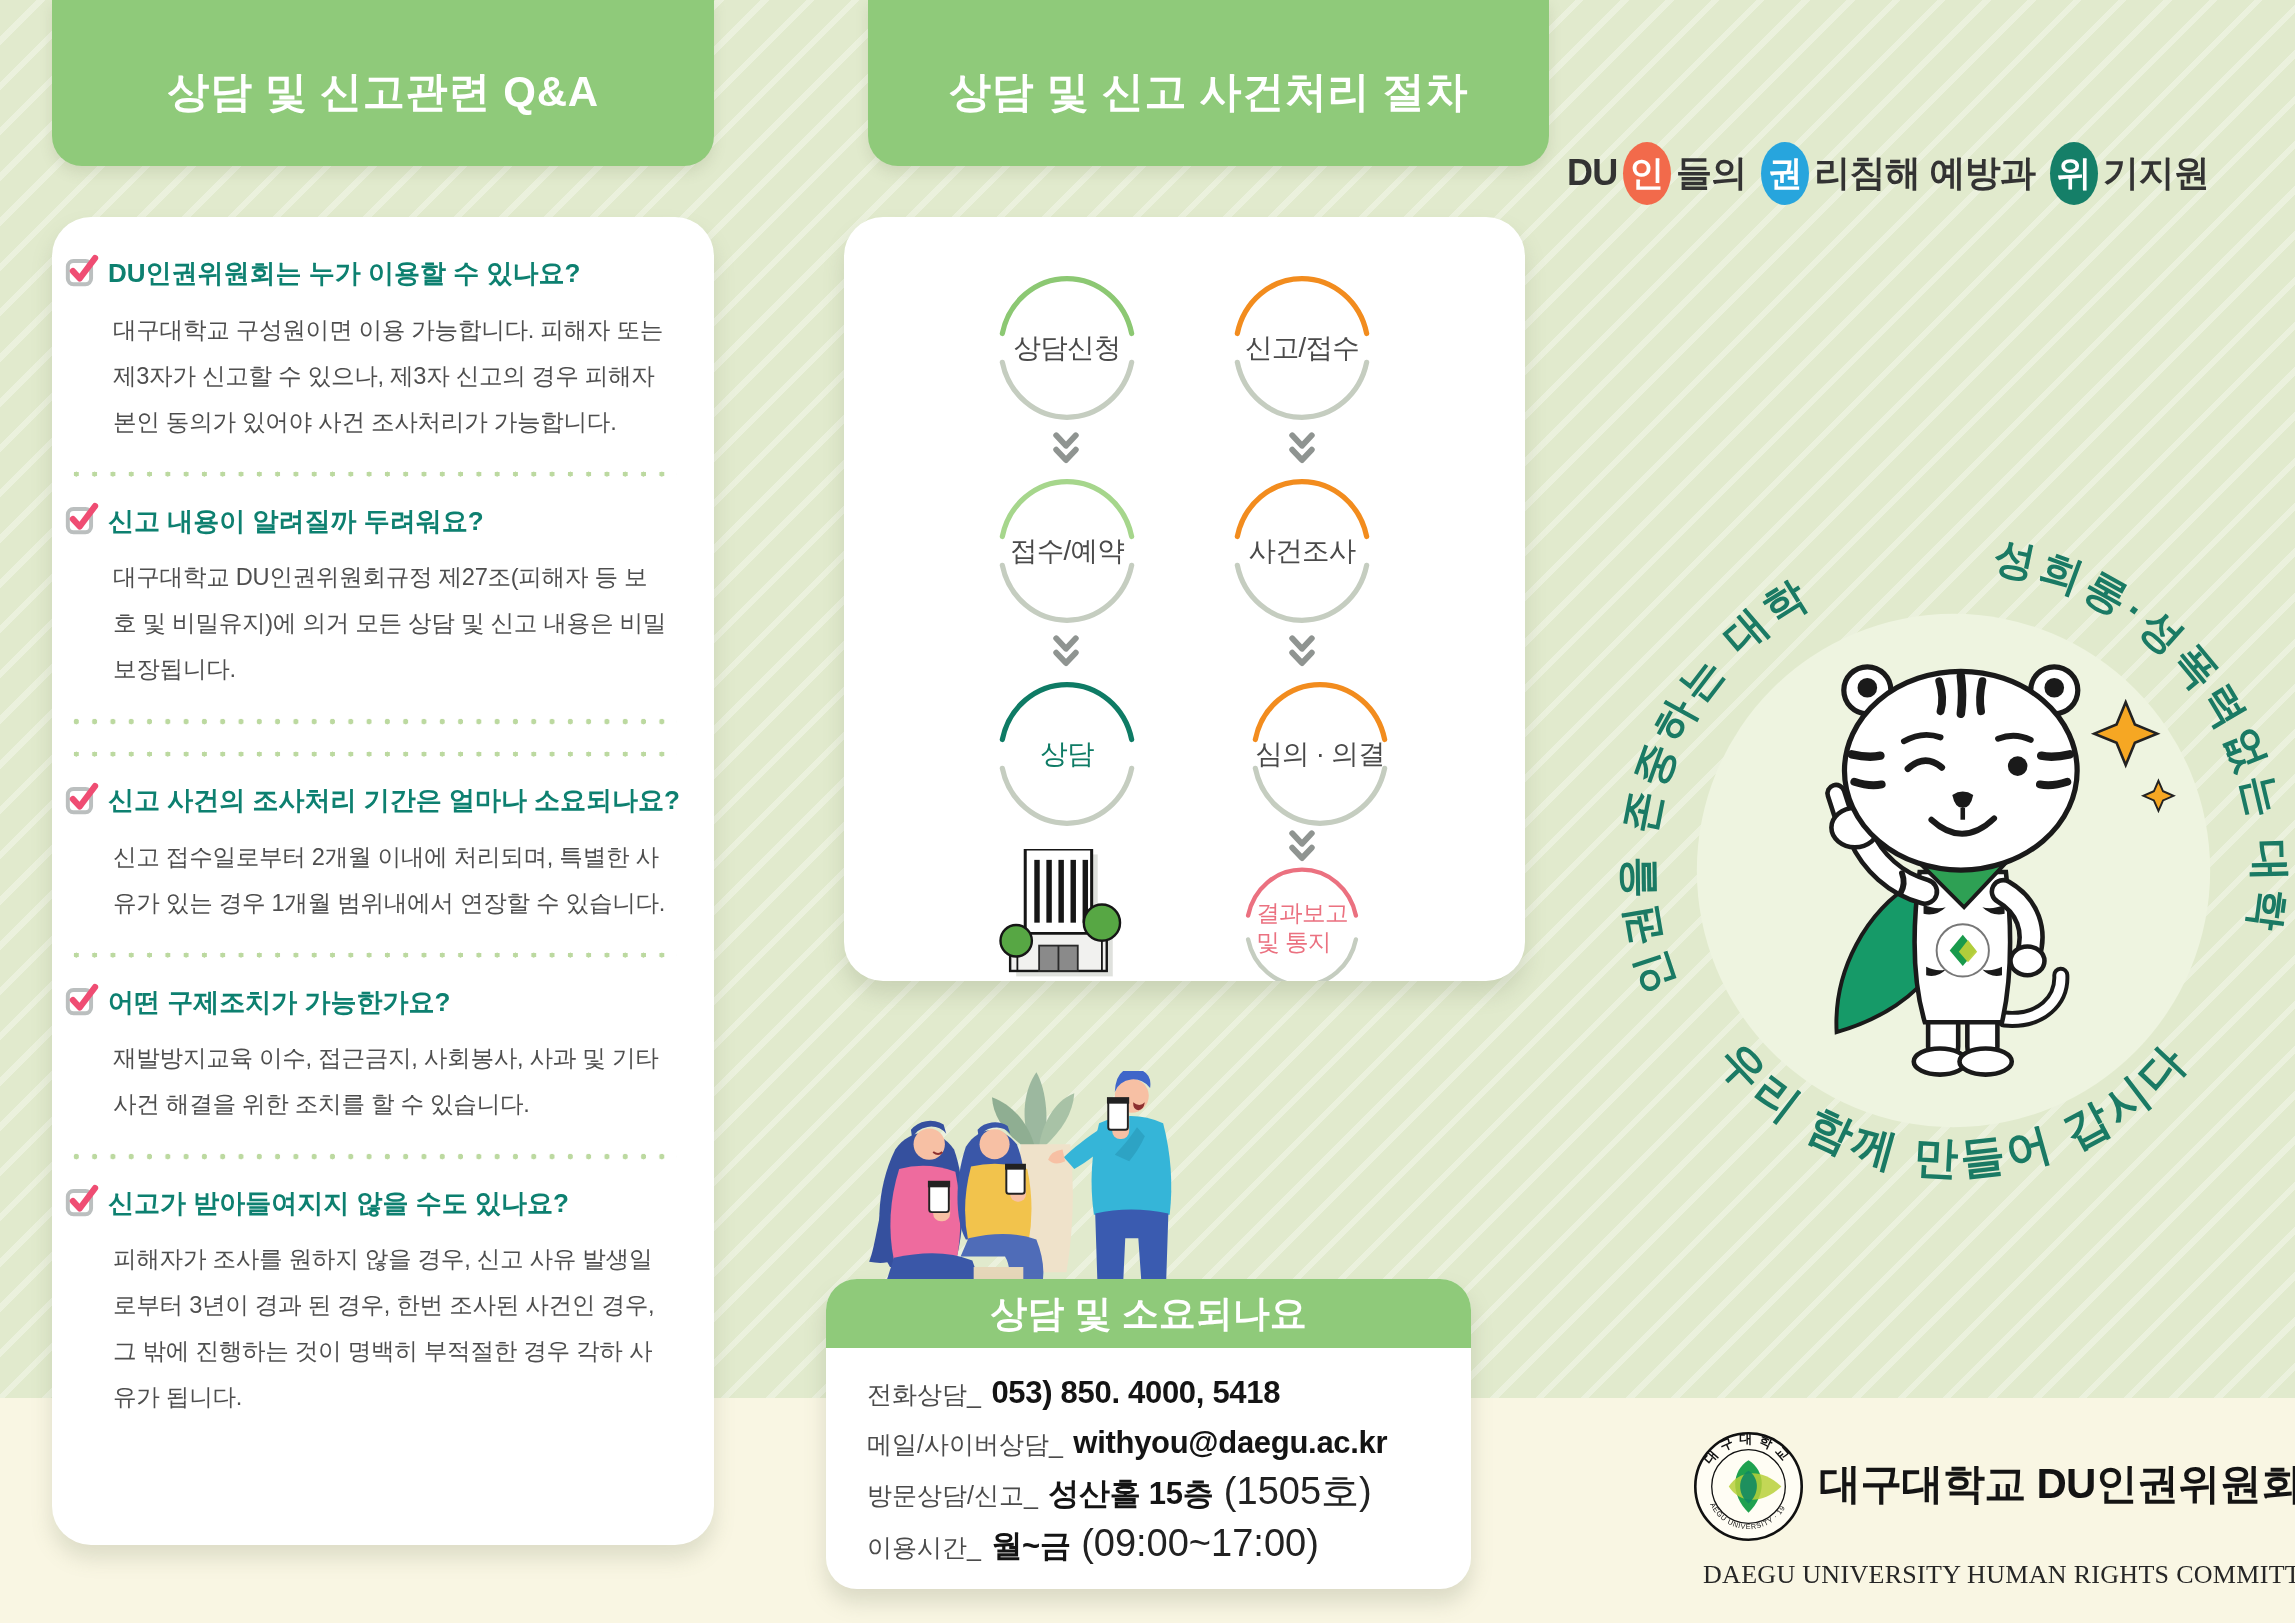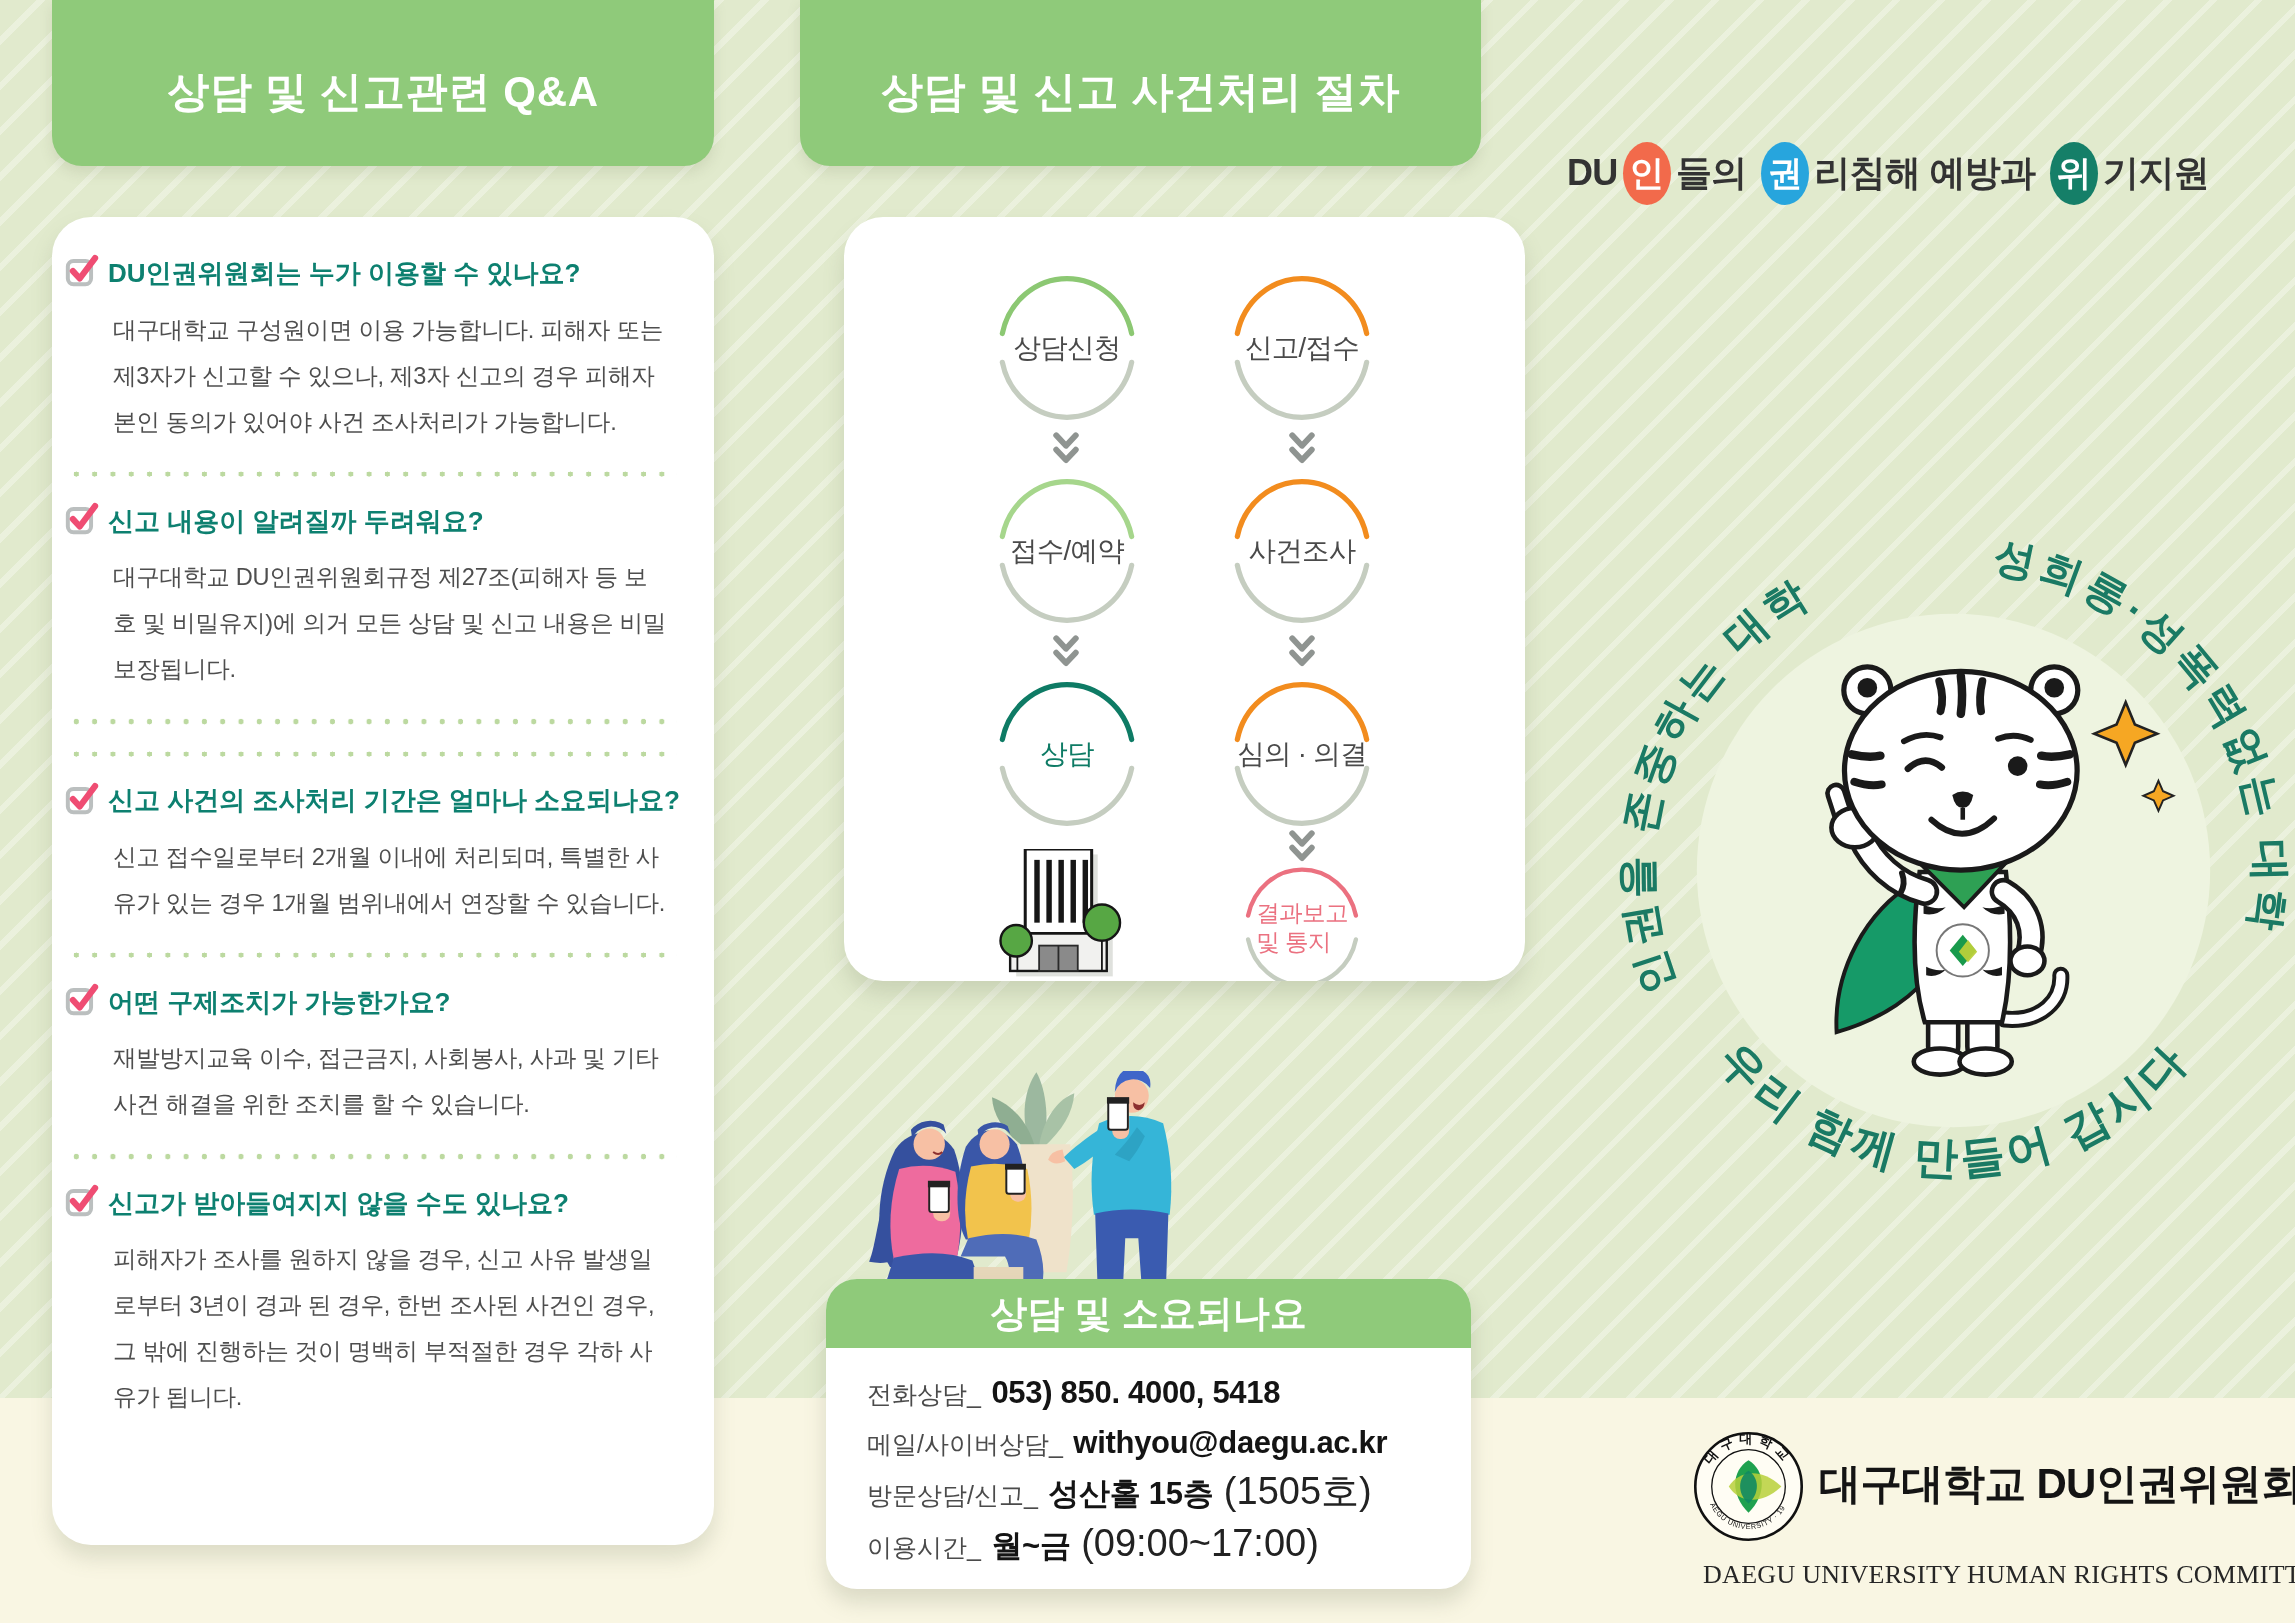--- a/index.html
+++ b/index.html
@@ -7,21 +7,21 @@
   .page{position:relative;width:2295px;height:1623px;overflow:hidden;
         background:#e1eacd;
         background-image:repeating-linear-gradient(135deg, rgba(255,255,255,0) 0 26px, rgba(255,255,255,0.33) 26px 32px);}
   .bottom-strip{position:absolute;left:0;top:1398px;width:2295px;height:226px;background:#f9f6e3;}
 
   
   .pill{position:absolute;top:0;height:166px;background:#8fca7a;border-radius:0 0 30px 30px;
         display:flex;align-items:center;justify-content:center;box-shadow:0 6.5px 13px rgba(110,125,90,.16);}
   .pill span{color:#ffffff;font-size:42px;font-weight:800;letter-spacing:0.7px;padding-top:17px;}
   .pill-left{left:52px;width:662px;}
-  .pill-mid{left:800px;width:681px;}
+  .pill-mid{left:868px;width:681px;}
 
   
   .card{position:absolute;background:#ffffff;border-radius:39px;box-shadow:0 13px 21px rgba(110,120,90,.20);}
 
   
   .qa-card{left:52px;top:217px;width:662px;height:1328px;padding:39px 29px 15.7px 13px;box-sizing:border-box;overflow:hidden;}
   .qa-q{display:flex;align-items:flex-start;gap:9px;}
   .cbx{flex:0 0 34px;width:34px;height:34px;margin-top:-2.6px;}
   .qtext{font-size:26px;font-weight:700;color:#0d8070;line-height:1.25;padding-top:1.3px;}
   .qa-a{margin:17px 0 0 48px;padding-right:18.3px;font-size:23.6px;line-height:46px;color:#4e4e4e;letter-spacing:-0.3px;}
@@ -199,21 +199,21 @@
         <path d="M8,30 L23,46 L38,30"></path>
       </svg>
 
     <div class="fc" style="left:151px;top:461px">
       <svg viewBox="0 0 220 232">
           <path class="arc" d="M 11.2,94 A 101,106 0 0 1 208.8,94" stroke="#0e7b65"></path>
           <path class="arc arc-bot" d="M 208.8,138 A 101,106 0 0 1 11.2,138"></path>
         </svg>
       <div class="fc-label teal">상담</div>
     </div>
-    <div class="fc" style="left:386px;top:461px">
+    <div class="fc" style="left:404px;top:461px">
       <svg viewBox="0 0 220 232">
           <path class="arc" d="M 11.2,94 A 101,106 0 0 1 208.8,94" stroke="#f28c1e"></path>
           <path class="arc arc-bot" d="M 208.8,138 A 101,106 0 0 1 11.2,138"></path>
         </svg>
       <div class="fc-label">심의 · 의결</div>
     </div>
 
     <svg class="arrow" style="left:443px;top:611px" viewBox="0 0 46 58">
         <path d="M8,8 L23,24 L38,8"></path>
         <path d="M8,30 L23,46 L38,30"></path>

